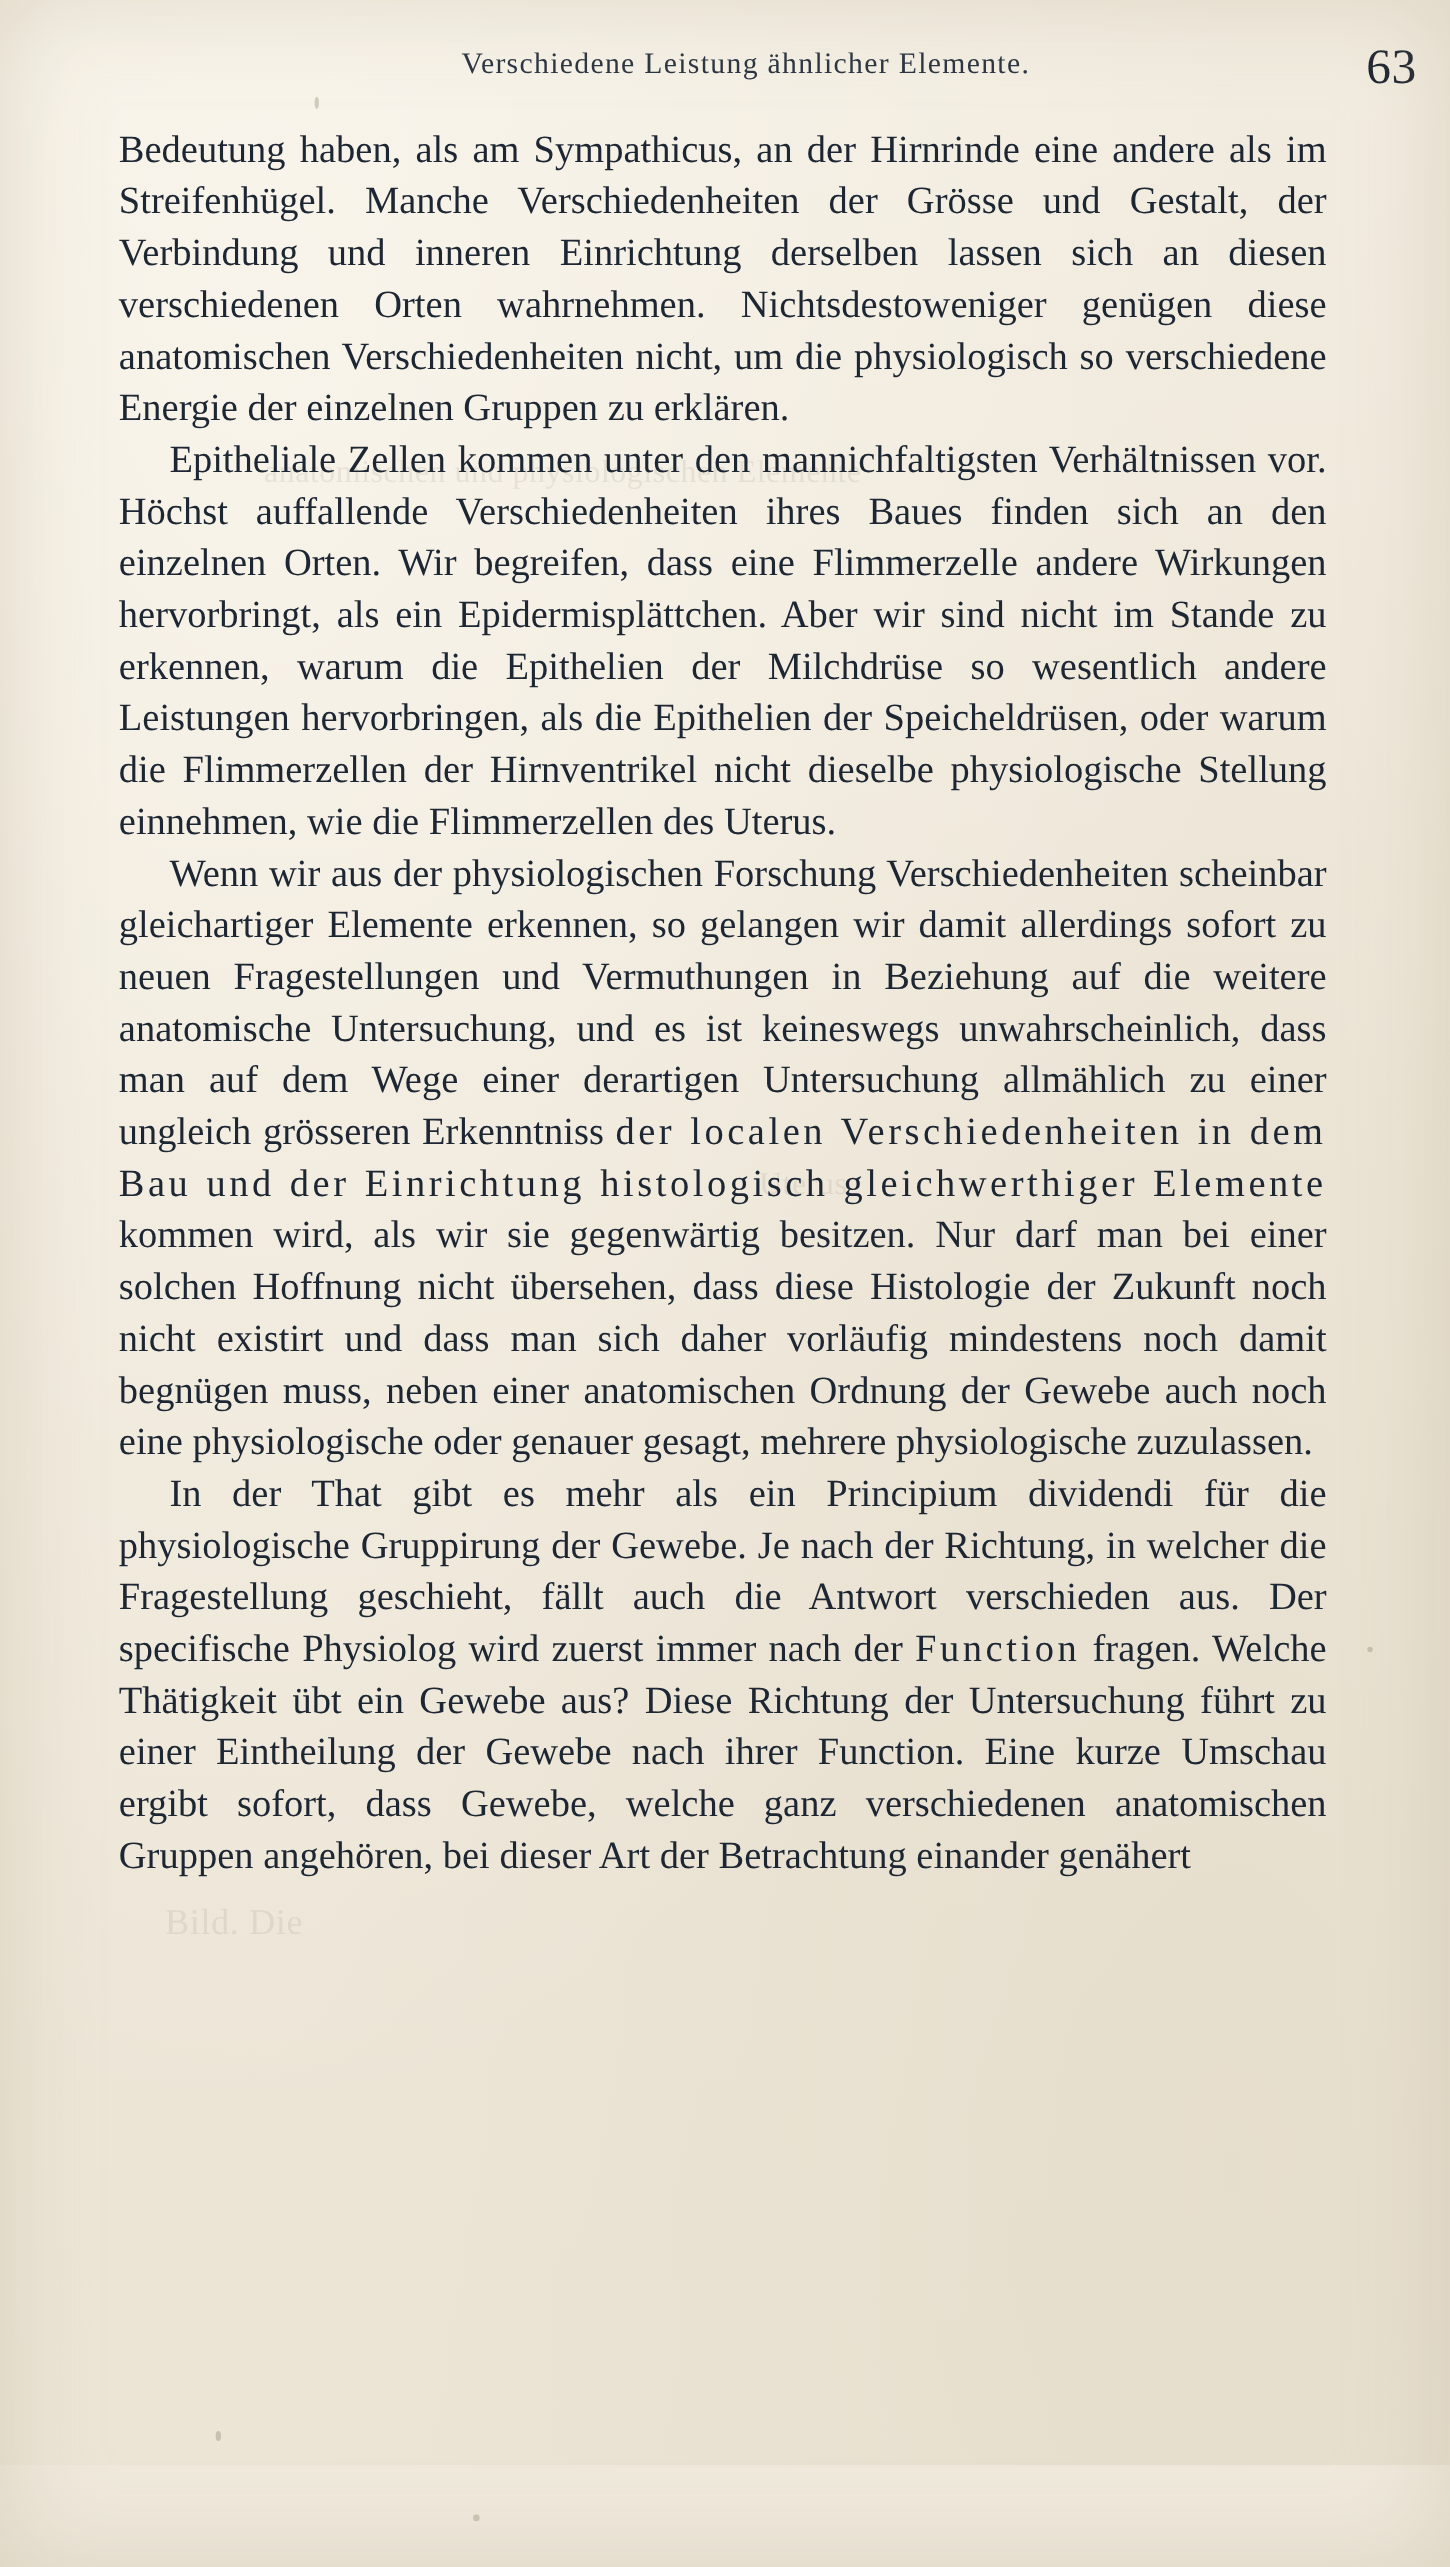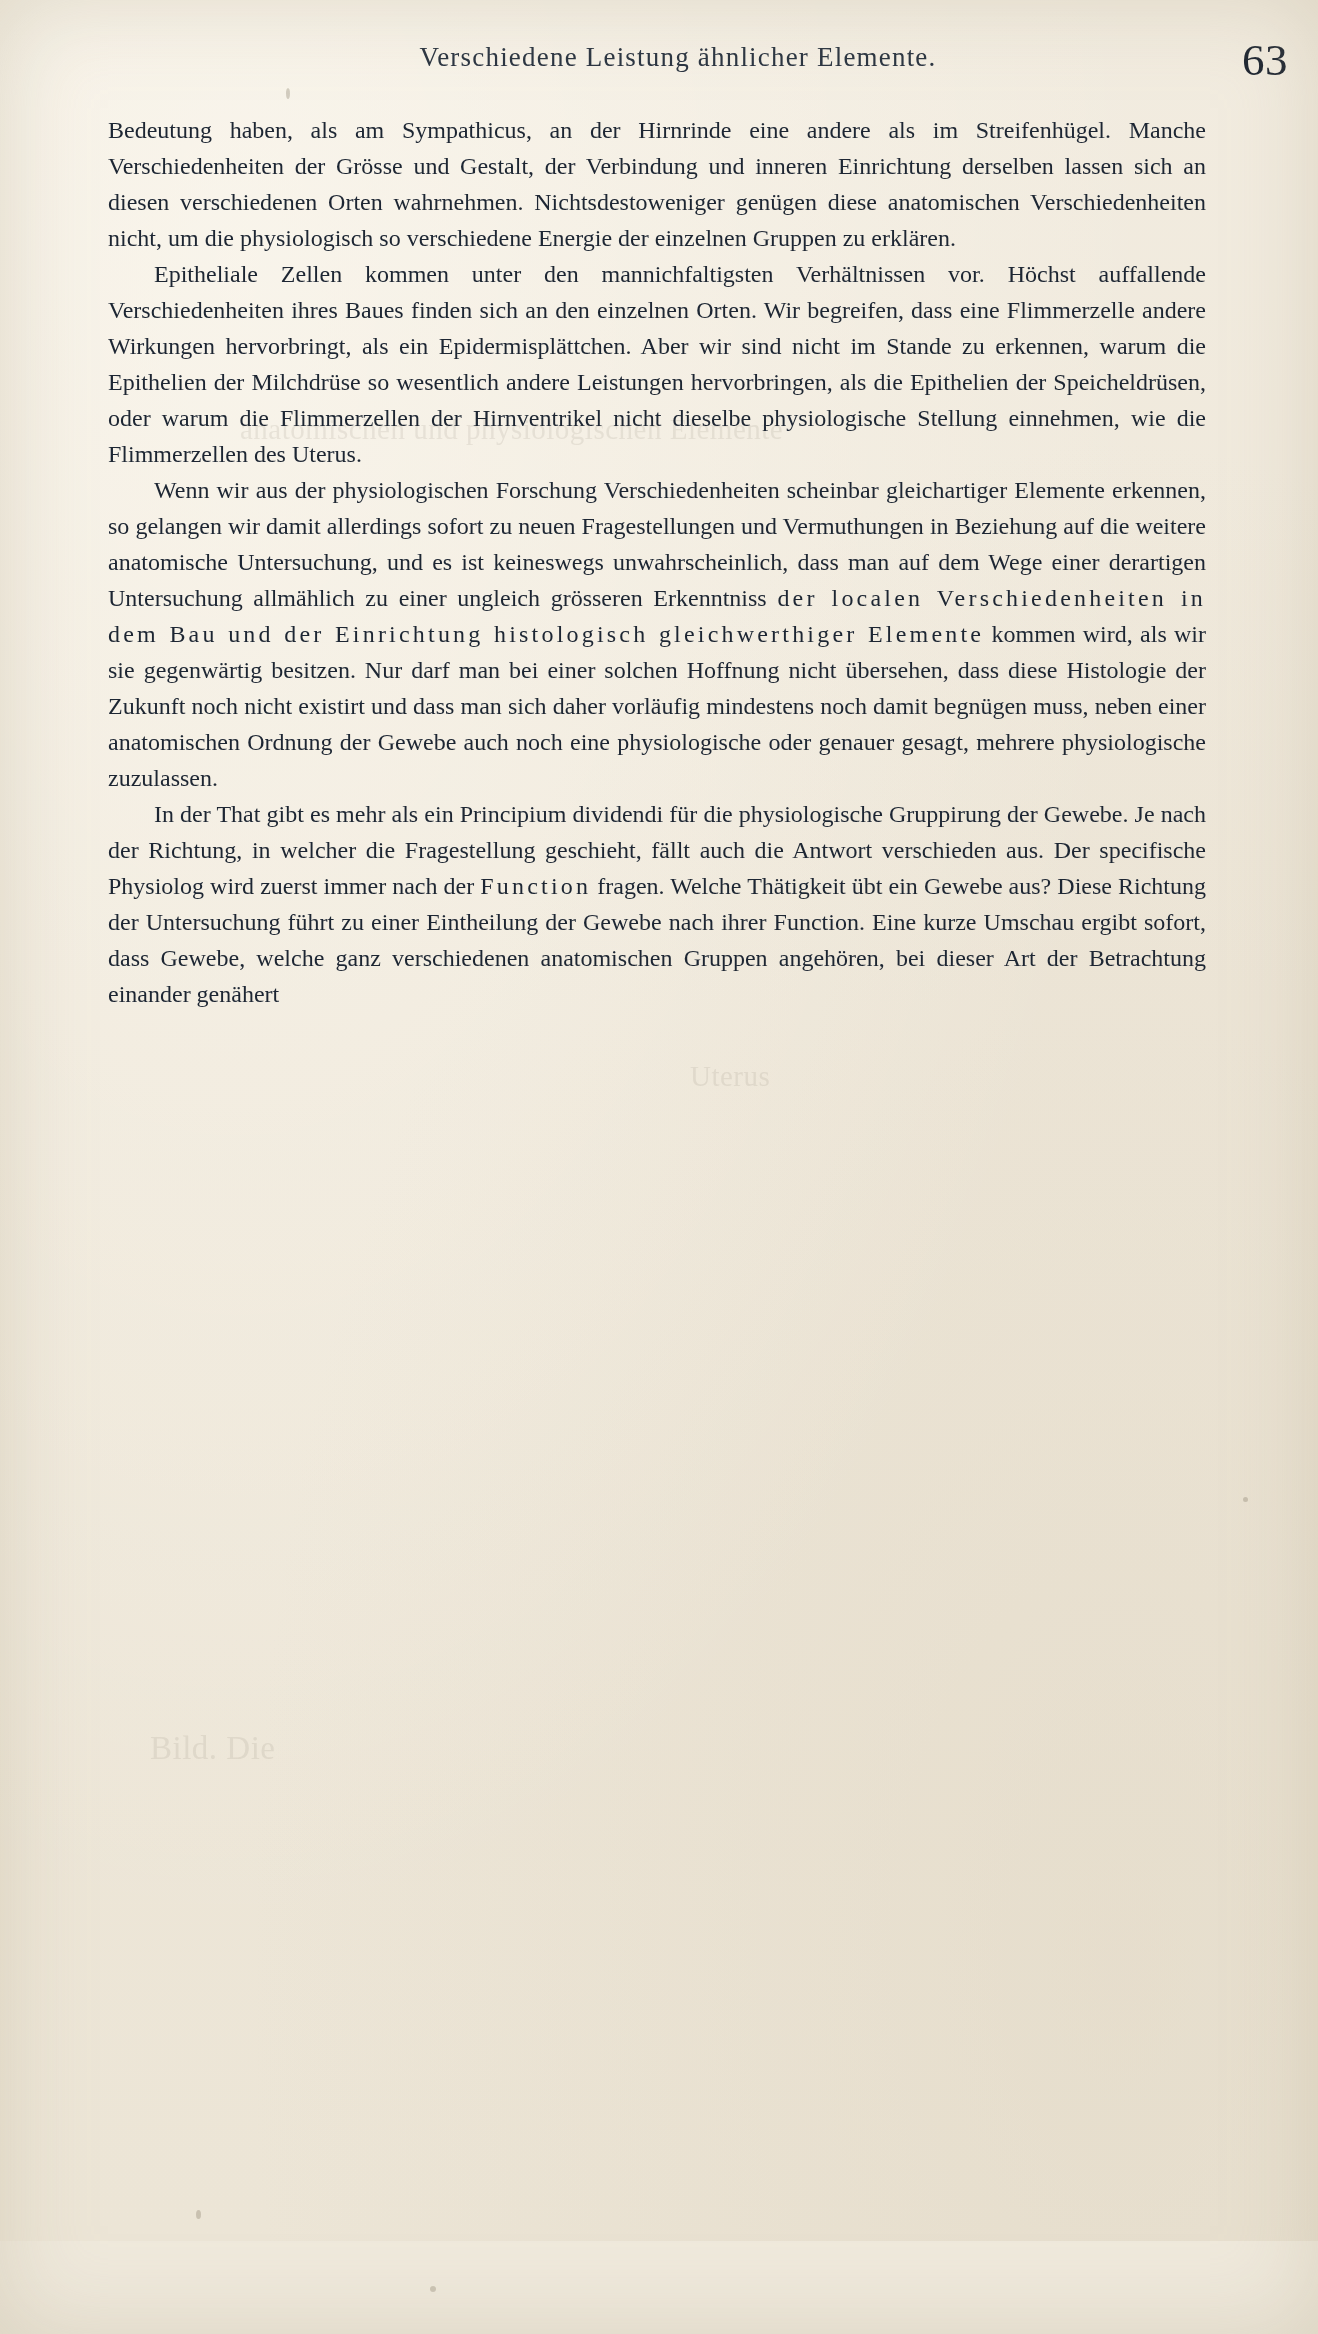--- a/index.html
+++ b/index.html
@@ -55,22 +55,22 @@
     top: 0px;
     font-size: 45px;
     color: #1c2430;
     letter-spacing: 0.5px;
   }
   .body-text {
     position: absolute;
     left: 108px;
     top: 112px;
     width: 1098px;
-    font-size: 24px;
-    line-height: 36px;
+    font-size: 35px;
+    line-height: 47px;
     text-align: justify;
     color: #1d2633;
   }
   .body-text p {
     margin: 0;
     text-indent: 46px;
     text-align: justify;
     text-justify: inter-word;
   }
   .body-text p.noindent {

